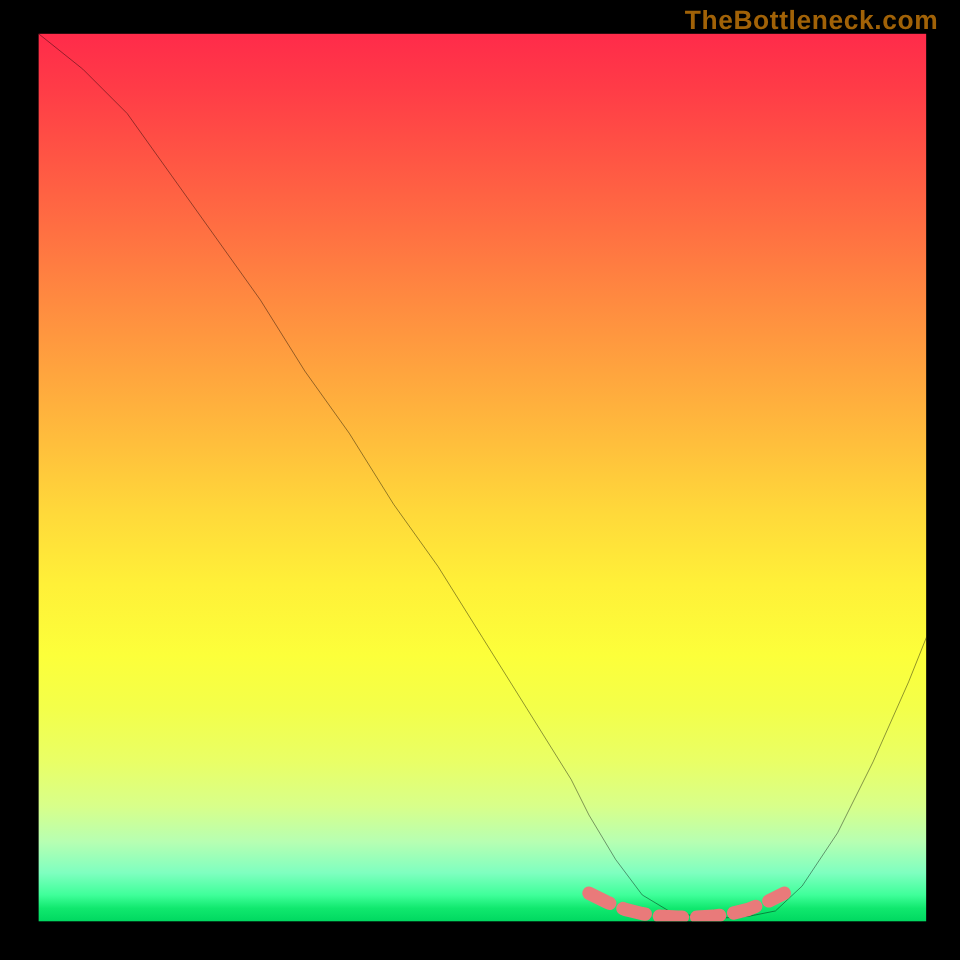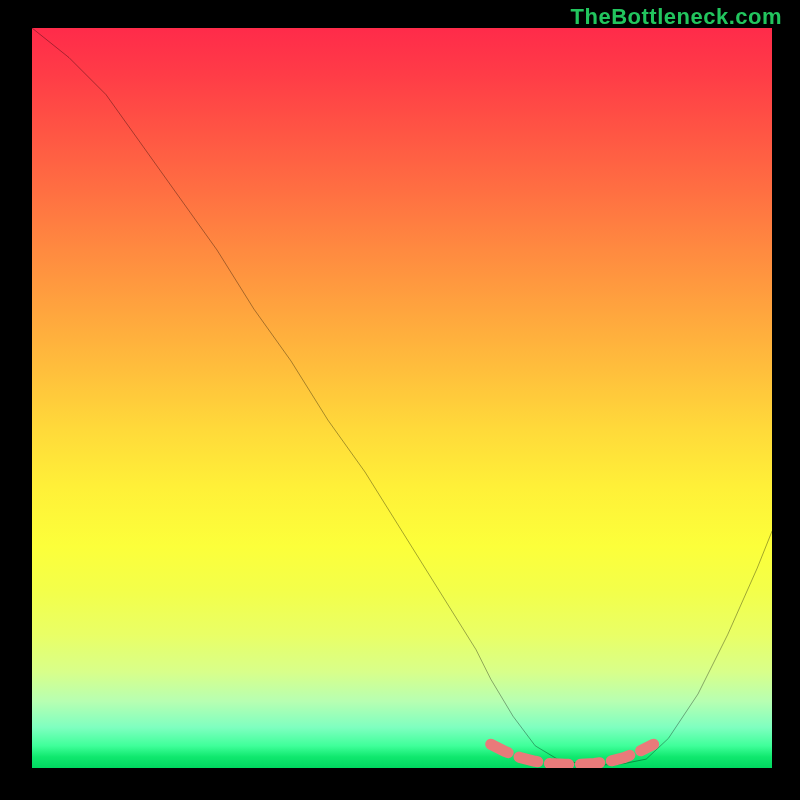--- a/index.html
+++ b/index.html
@@ -14,21 +14,21 @@
   .frame {
     position: relative;
     width: 800px;
     height: 800px;
     background: #000000;
   }
   .watermark {
     position: absolute;
     top: 4px;
     right: 18px;
-    color: #22c55e;
+    color: #a16207;
     font-size: 22px;
     font-weight: 600;
     letter-spacing: 0.5px;
     z-index: 50;
   }
   .plot-area {
     position: absolute;
     left: 32px;
     top: 28px;
     width: 740px;

